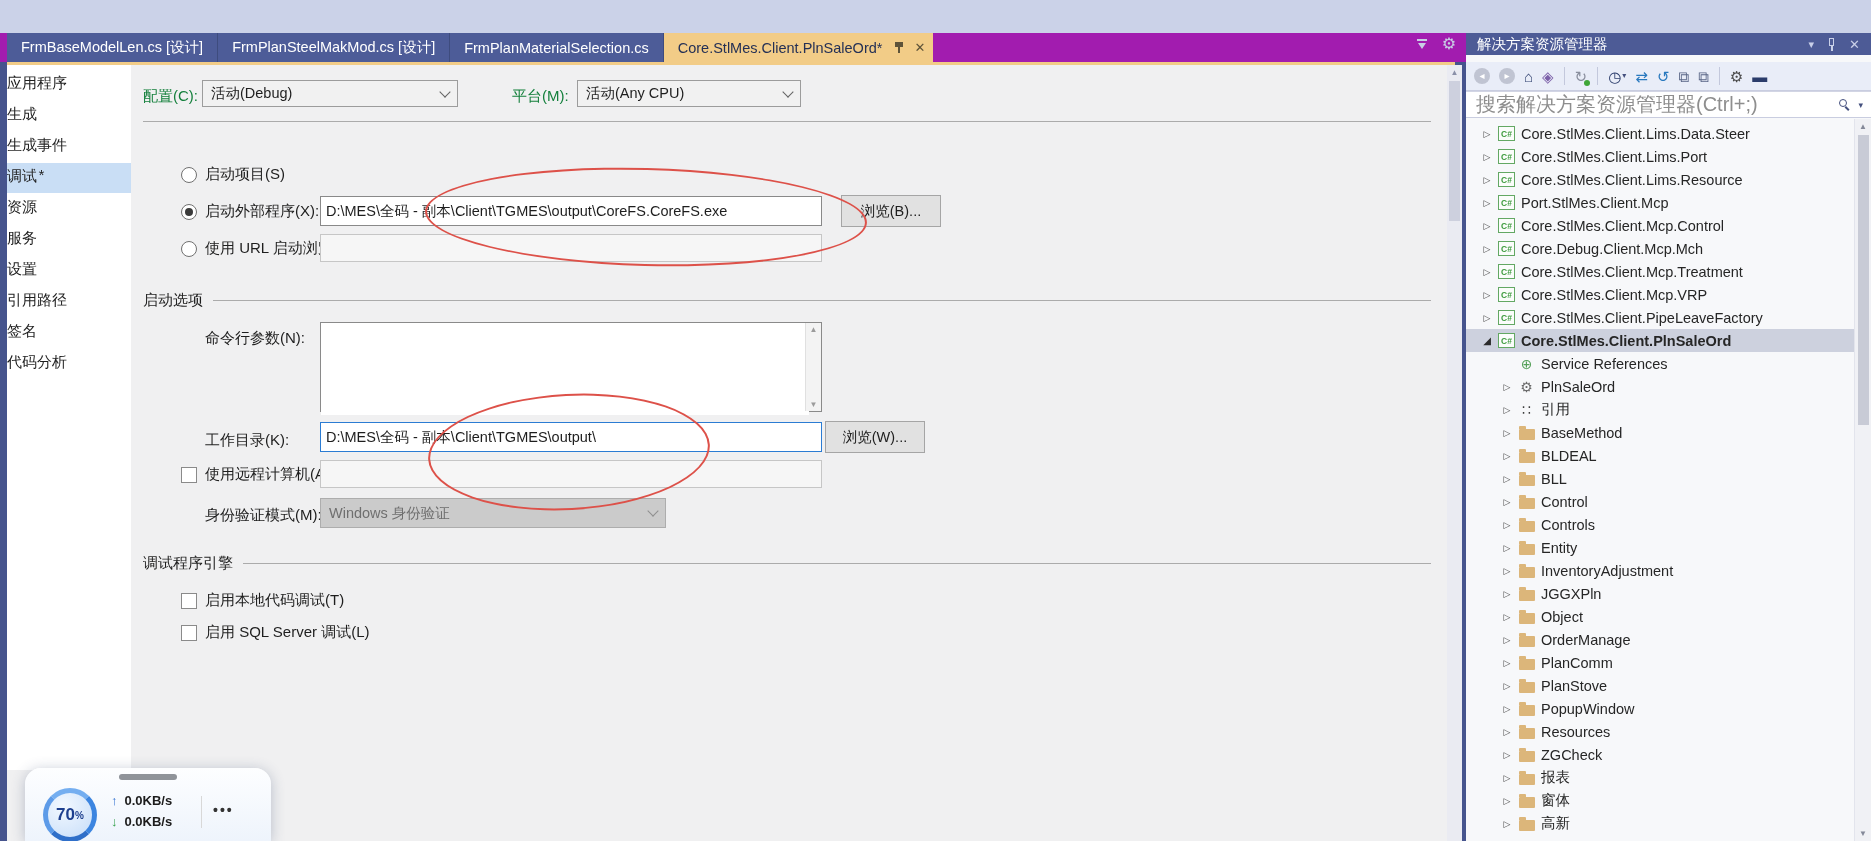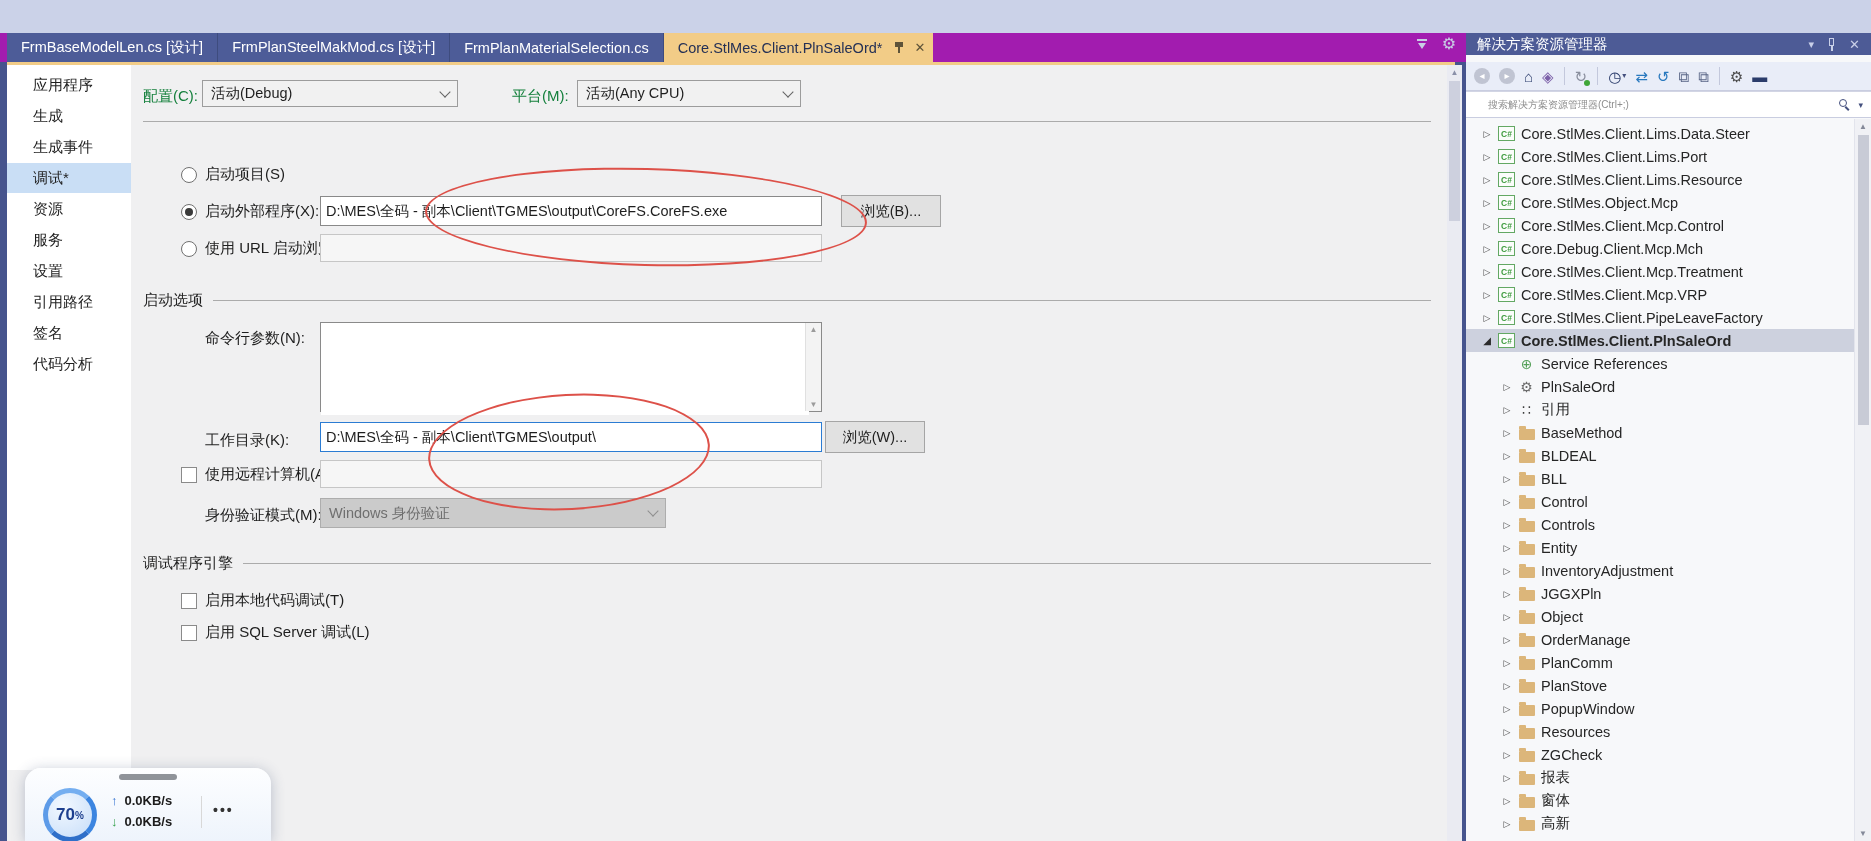--- a/index.html
+++ b/index.html
@@ -28,21 +28,21 @@
   .tabstrip-right{position:absolute;right:415px;top:36px;display:flex;align-items:center;gap:14px;}
   .filter-icon{width:12px;height:12px;position:relative;display:inline-block;}
   .filter-icon::before{content:"";position:absolute;left:1px;top:1px;width:10px;height:2px;background:#C8CEE4;}
   .filter-icon::after{content:"";position:absolute;left:2px;top:5px;border-left:4px solid transparent;border-right:4px solid transparent;border-top:6px solid #C8CEE4;}
   .gear-glyph{color:#C8CEE4;font-size:16px;line-height:1;}
   .accent-line{left:7px;top:62px;width:1448px;height:3px;background:#F2CC87;}
 
   
   .doc-area{left:7px;top:65px;width:1440px;height:776px;background:#F0F0F1;}
   .prop-sidebar{position:absolute;left:0;top:0;width:124px;height:705px;background:#FFFFFF;padding-top:5px;box-sizing:border-box;}
-  .side-item{height:30px;line-height:30px;padding-left:26px;font-size:15px;color:#1e1e1e;margin-bottom:1px;cursor:default;}
+  .side-item{height:30px;line-height:30px;font-size:15px;color:#1e1e1e;margin-bottom:1px;cursor:default;font-family:Liberation Mono, monospace;}
   .side-item.selected{background:#C9DEF5;}
   .prop-content{position:absolute;left:124px;top:0;width:1316px;height:776px;}
 
   .frm-label{position:absolute;font-size:15px;color:#15803d;white-space:nowrap;}
   .combo{position:absolute;background:#F1F1F1;border:1px solid #9C9C9C;display:flex;align-items:center;
          font-size:14.5px;color:#1e1e1e;padding:0 8px;box-sizing:border-box;}
   .combo .combo-text{flex:1;overflow:hidden;white-space:nowrap;}
   .chev{width:7px;height:7px;border-right:1.6px solid #636363;border-bottom:1.6px solid #636363;
         transform:rotate(45deg);margin-top:-4px;flex:none;}
   .combo.disabled{background:#CBCBCB;border-color:#ADADAD;color:#6F6F6F;}
@@ -93,22 +93,22 @@
   .se-toolbar{position:absolute;left:0;top:29px;width:100%;height:29px;background:#E9EDF8;border-bottom:1px solid #C9CDE0;
               display:flex;align-items:center;padding:0 8px;box-sizing:border-box;gap:9px;}
   .tb-icon{position:relative;font-size:15px;line-height:1;display:inline-flex;align-items:center;}
   .tb-icon .dot{position:absolute;right:-3px;bottom:-2px;width:6px;height:6px;border-radius:50%;}
   .tb-icon .caret{font-size:8px;color:#44507E;margin-left:1px;}
   .tb-icon.circle{width:16px;height:16px;border-radius:50%;background:#C0C4D2;color:#FFFFFF;font-size:10px;justify-content:center;}
   .tb-sep{width:1px;height:18px;background:#C3C8DC;margin:0 1px;}
 
   .se-search{position:absolute;left:0;top:58px;width:100%;height:27px;background:#FFFFFF;border-top:1px solid #D2D5E4;
              border-bottom:1px solid #C9CDE0;display:flex;align-items:center;padding:0 8px;box-sizing:border-box;gap:6px;}
-  .se-search input{flex:1;border:none;outline:none;font-size:10px;color:#444;background:transparent;
-                   font-family:"Liberation Sans","DejaVu Sans",sans-serif;margin-left:12px;}
+  .se-search input{flex:1;border:none;outline:none;font-size:20px;color:#444;background:transparent;
+                   font-family:"Liberation Sans","DejaVu Sans",sans-serif;}
   .se-search input::placeholder{color:#8E8E8E;opacity:1;}
   .mag{position:relative;width:14px;height:14px;flex:none;}
   .mag::before{content:"";position:absolute;left:1px;top:1px;width:8px;height:8px;border:1.6px solid #44507E;border-radius:50%;box-sizing:border-box;}
   .mag::after{content:"";position:absolute;left:8px;top:8px;width:5px;height:1.8px;background:#44507E;transform:rotate(45deg);transform-origin:0 0;}
   .search-caret{font-size:9px;color:#44507E;flex:none;}
 
   .se-tree{position:absolute;left:0;top:86px;width:calc(100% - 17px);height:calc(100% - 86px);overflow:hidden;padding-top:3px;box-sizing:border-box;}
   .tree-row{height:23px;display:flex;align-items:center;font-size:14.5px;color:#262626;white-space:nowrap;cursor:default;}
   .tree-row.selected{background:#CDD1DE;}
   .tree-row.bold{font-weight:bold;}
@@ -317,21 +317,21 @@
         <span class="tw-icon">
           <span class="icon-cs">C#</span>
         </span>
         <span class="tw-label">Core.StlMes.Client.Lims.Resource</span>
       </div>
       <div class="tree-row" style="padding-left: 14px;">
         <span class="tw-exp">▷</span>
         <span class="tw-icon">
           <span class="icon-cs">C#</span>
         </span>
-        <span class="tw-label">Core.StlMes.Object.Mcp</span>
+        <span class="tw-label">Port.StlMes.Client.Mcp</span>
       </div>
       <div class="tree-row" style="padding-left: 14px;">
         <span class="tw-exp">▷</span>
         <span class="tw-icon">
           <span class="icon-cs">C#</span>
         </span>
         <span class="tw-label">Core.StlMes.Client.Mcp.Control</span>
       </div>
       <div class="tree-row" style="padding-left: 14px;">
         <span class="tw-exp">▷</span>

